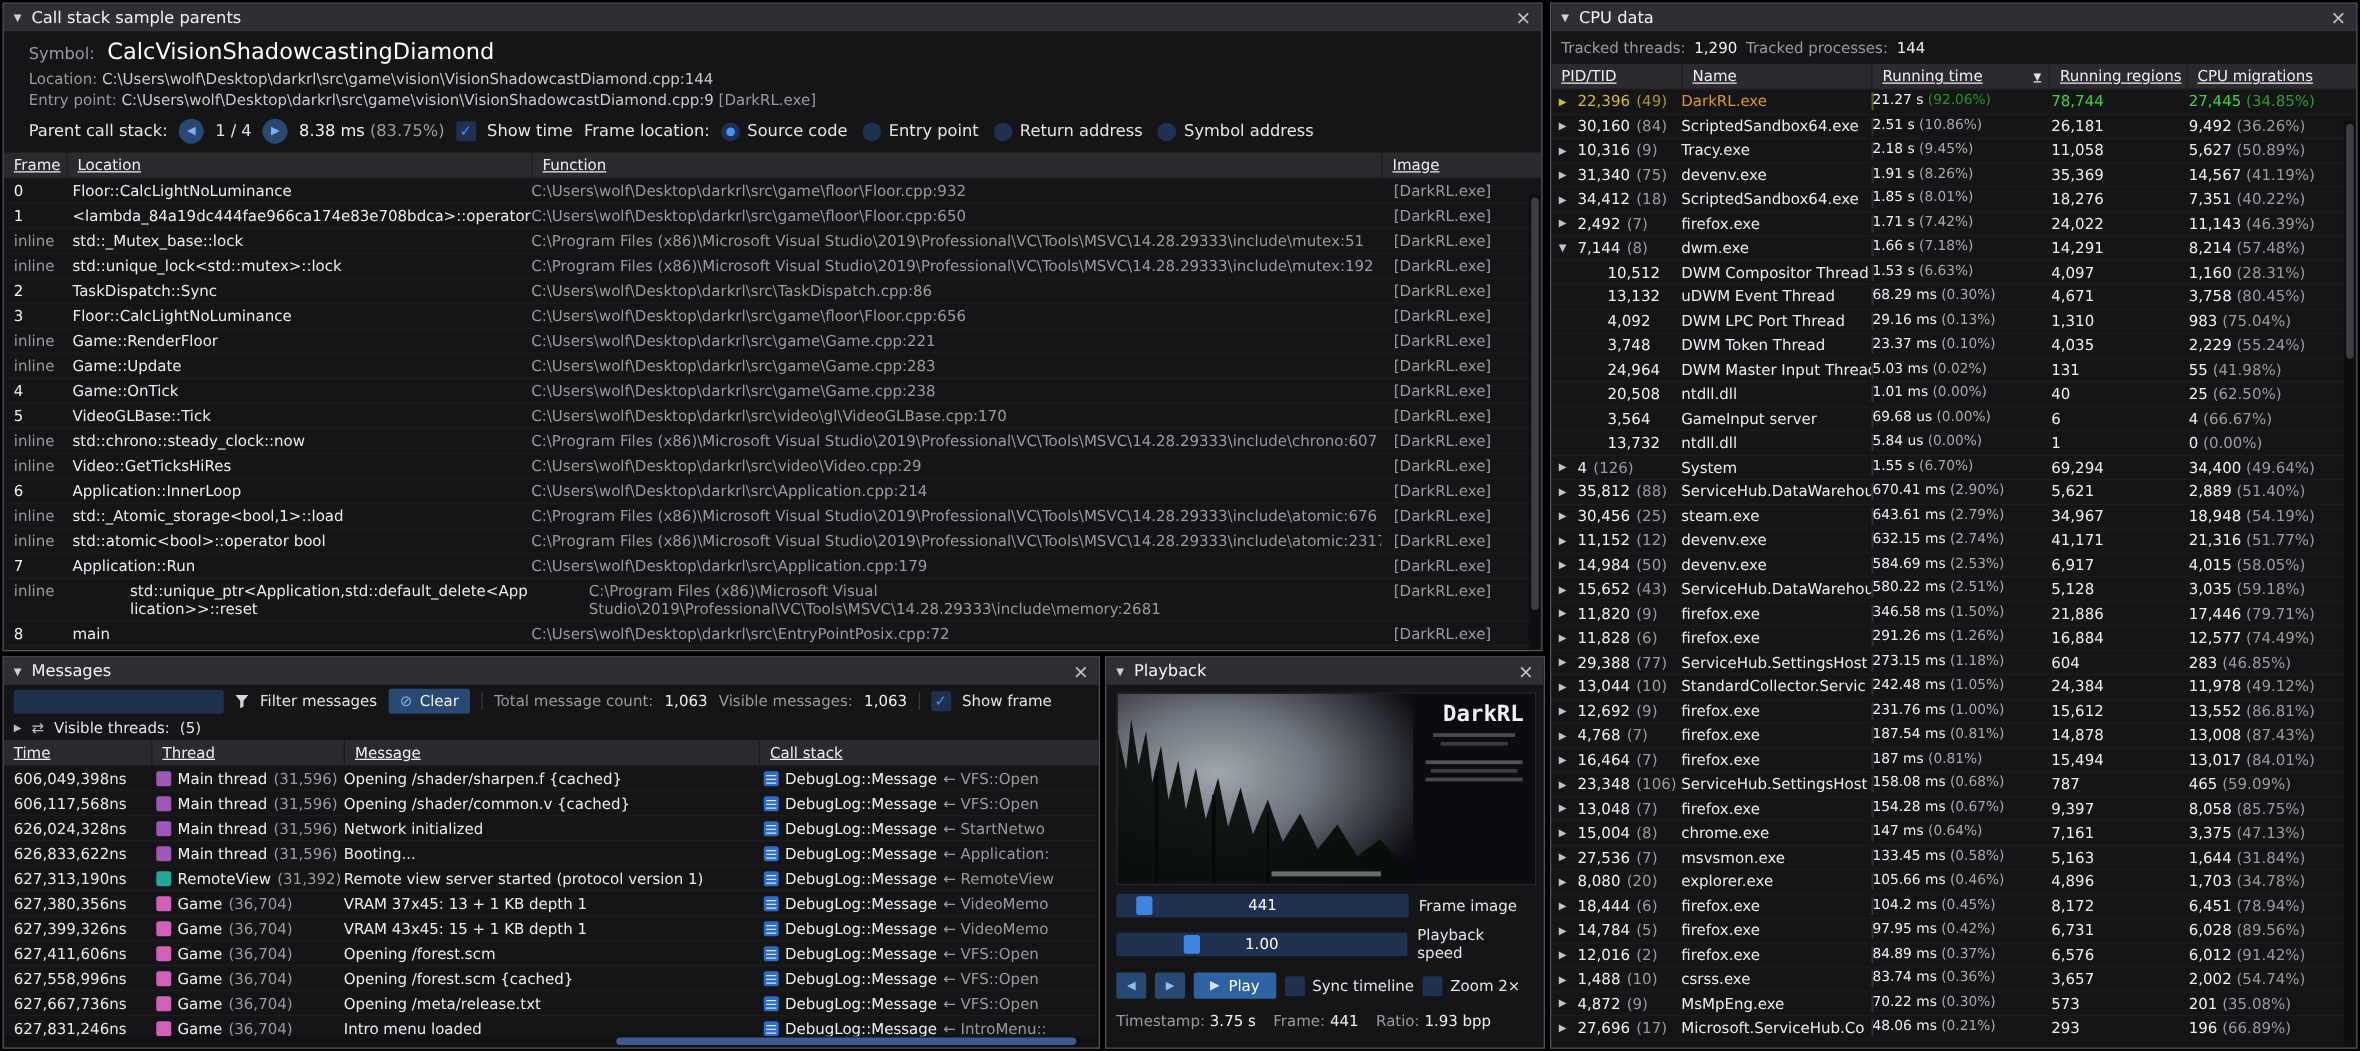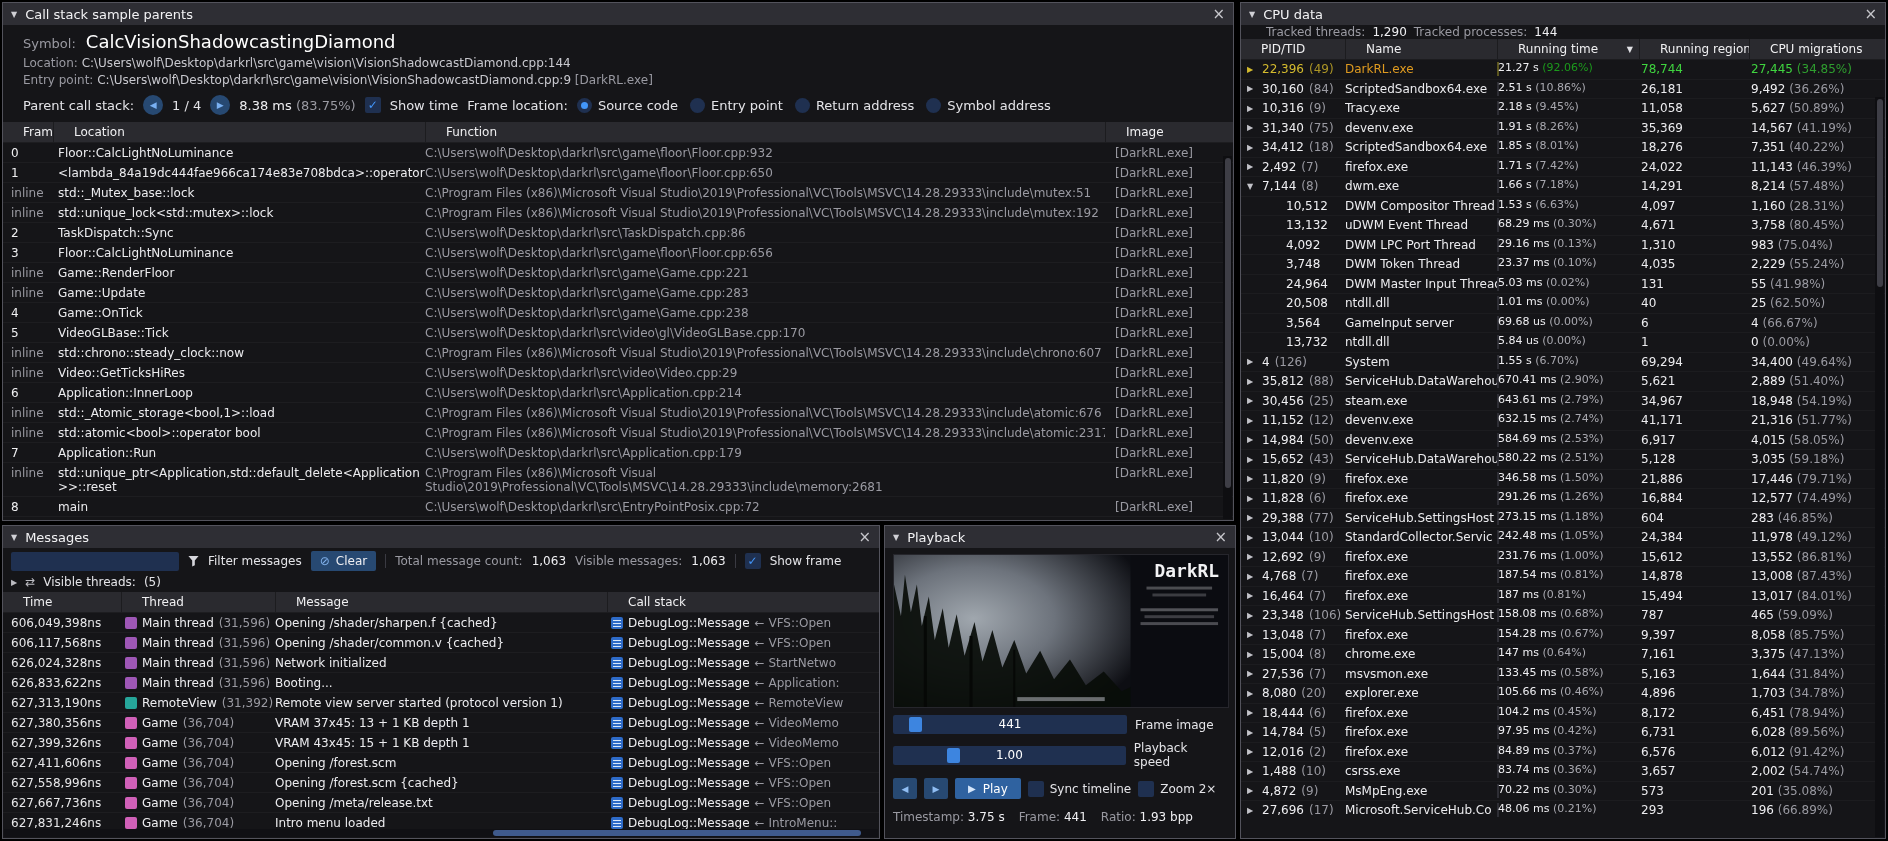--- a/index.html
+++ b/index.html
@@ -18,21 +18,21 @@
   #win-messages  { left:2px;  top:525px; width:878px;  height:314px; }
   #win-playback  { left:884px;top:525px; width:352px;  height:314px; }
   #win-cpu       { left:1240px;top:2px;  width:646px;  height:837px; }
 
   .dim { color:#9a9aa2; }
   b { font-weight:normal; color:#efeff2; }
   .vsep { display:inline-block; width:1px; height:14px; background:#3a3a42; }
 
   
   .tbl-head { background:#2a2a2f; display:grid; align-items:center; height:20px; color:#f0f0f2; }
-  .tbl-head .th { padding-left:20px; border-left:1px solid #1c1c1f; height:100%; display:flex; align-items:center; white-space:nowrap; overflow:hidden; }
+  .tbl-head .th { padding-left:8px; border-left:1px solid #1c1c1f; height:100%; display:flex; align-items:center; white-space:nowrap; overflow:hidden;text-decoration:underline; }
   .tbl-head .th:first-child { border-left:none; }
   .tbl-body { overflow:hidden; }
 
   
   .cs-top { padding:5px 20px 0; }
   .sym-line { display:flex; align-items:baseline; gap:10px; line-height:23px; }
   .sym-line .lbl { color:#9a9aa2; font-size:13px; }
   .sym-name { font-size:18px; color:#ffffff; }
   .meta { line-height:17px; }
   .meta .path { color:#c9c9cf; }
@@ -48,21 +48,21 @@
   .radio.on::after { content:""; position:absolute; inset:4px; border-radius:50%; background:#4296fa; }
 
   .cs-grid { grid-template-columns:50px 372px 680px 1fr; display:grid; }
   .cs-row { padding:3px 0 2px; border-top:1px solid rgba(255,255,255,0.035); line-height:14px; }
   .cs-row > span { white-space:nowrap; overflow:hidden; }
   .c-frame { padding-left:8px; color:#f0f0f2; }
   .c-frame.dim { color:#9a9aa2; }
   .c-fn { padding-left:5px; color:#ececef; }
   .c-loc { color:#9a9aa2; }
   .c-img { padding-left:10px; color:#9a9aa2; }
-  .cs-row.wrap .c-fn, .cs-row.wrap .c-loc { white-space:normal; overflow-wrap:anywhere; }
+  .cs-row.wrap .c-fn, .cs-row.wrap .c-loc { white-space:normal; overflow-wrap:anywhere;margin-left:46px; }
 
   
   .filter-row { display:flex; align-items:center; gap:9px; padding:4px 8px; height:26px; white-space:nowrap; }
   .text-input { width:168px; height:19px; background:#1f3050; border:none; border-radius:2px; color:#fff; padding:0 5px; font:inherit; outline:none; }
   .funnel { width:11px; height:11px; background:#d6d6dc; clip-path:polygon(0 0,100% 0,62% 46%,62% 88%,38% 100%,38% 46%); }
   .btn { display:inline-flex; align-items:center; gap:6px; height:20px; padding:0 9px; background:#274972; border-radius:2px; color:#f2f2f4; }
   .btn .ban { color:#82b3ee; font-size:12px; }
   .threads-row { display:flex; align-items:center; gap:8px; padding:1px 8px 3px; height:18px; }
   .threads-row .x8 { font-size:8px; color:#bcbcc2; }
   .threads-row .shuffle { color:#bcbcc2; font-size:12px; }
@@ -89,21 +89,21 @@
   .slider .grab { position:absolute; top:2px; bottom:2px; width:13px; background:#3d85e0; border-radius:2px; }
   .slider .sval { position:absolute; inset:0; text-align:center; line-height:19px; color:#ffffff; }
   .pb-buttons { display:flex; align-items:center; gap:7px; margin-top:9px; }
   .sqbtn { width:24px; height:21px; background:#274972; border-radius:2px; color:#8fbdf2; font-size:9px; display:inline-flex; align-items:center; justify-content:center; }
   .play-btn { height:21px; padding:0 13px; background:#2f62a0; border-radius:2px; color:#fff; display:inline-flex; align-items:center; gap:7px; }
   .play-btn .tri { font-size:10px; color:#d5e6fb; }
   .chklbl { display:inline-flex; align-items:center; gap:6px; }
   .pb-status { display:flex; align-items:center; gap:14px; margin-top:11px; white-space:nowrap; }
 
   
-  .cpu-stats { display:flex; align-items:center; gap:7px; padding:5px 25px; height:14px; white-space:nowrap; }
+  .cpu-stats { display:flex; align-items:center; gap:7px; padding:5px 8px; height:26px; white-space:nowrap; }
   .cpu-grid { grid-template-columns:104px 152px 142px 110px 1fr; display:grid; }
   .th-time { justify-content:space-between; padding-right:6px; }
   .th-time .sort { font-size:8px; color:#e2e2e6; }
   .cpu-row { height:19.5px; align-items:center; border-top:1px solid rgba(255,255,255,0.03); }
   .cpu-row > span { white-space:nowrap; overflow:hidden; }
   .cpu-pid { display:flex; align-items:center; gap:5px; padding-left:6px; }
   .x-arrow { width:10px; font-size:8px; color:#c3c3c9; flex:none; }
   .pidv { color:#efeff2; }
   .cnt { color:#9a9aa2; }
   .cpu-name { color:#ececef; }

